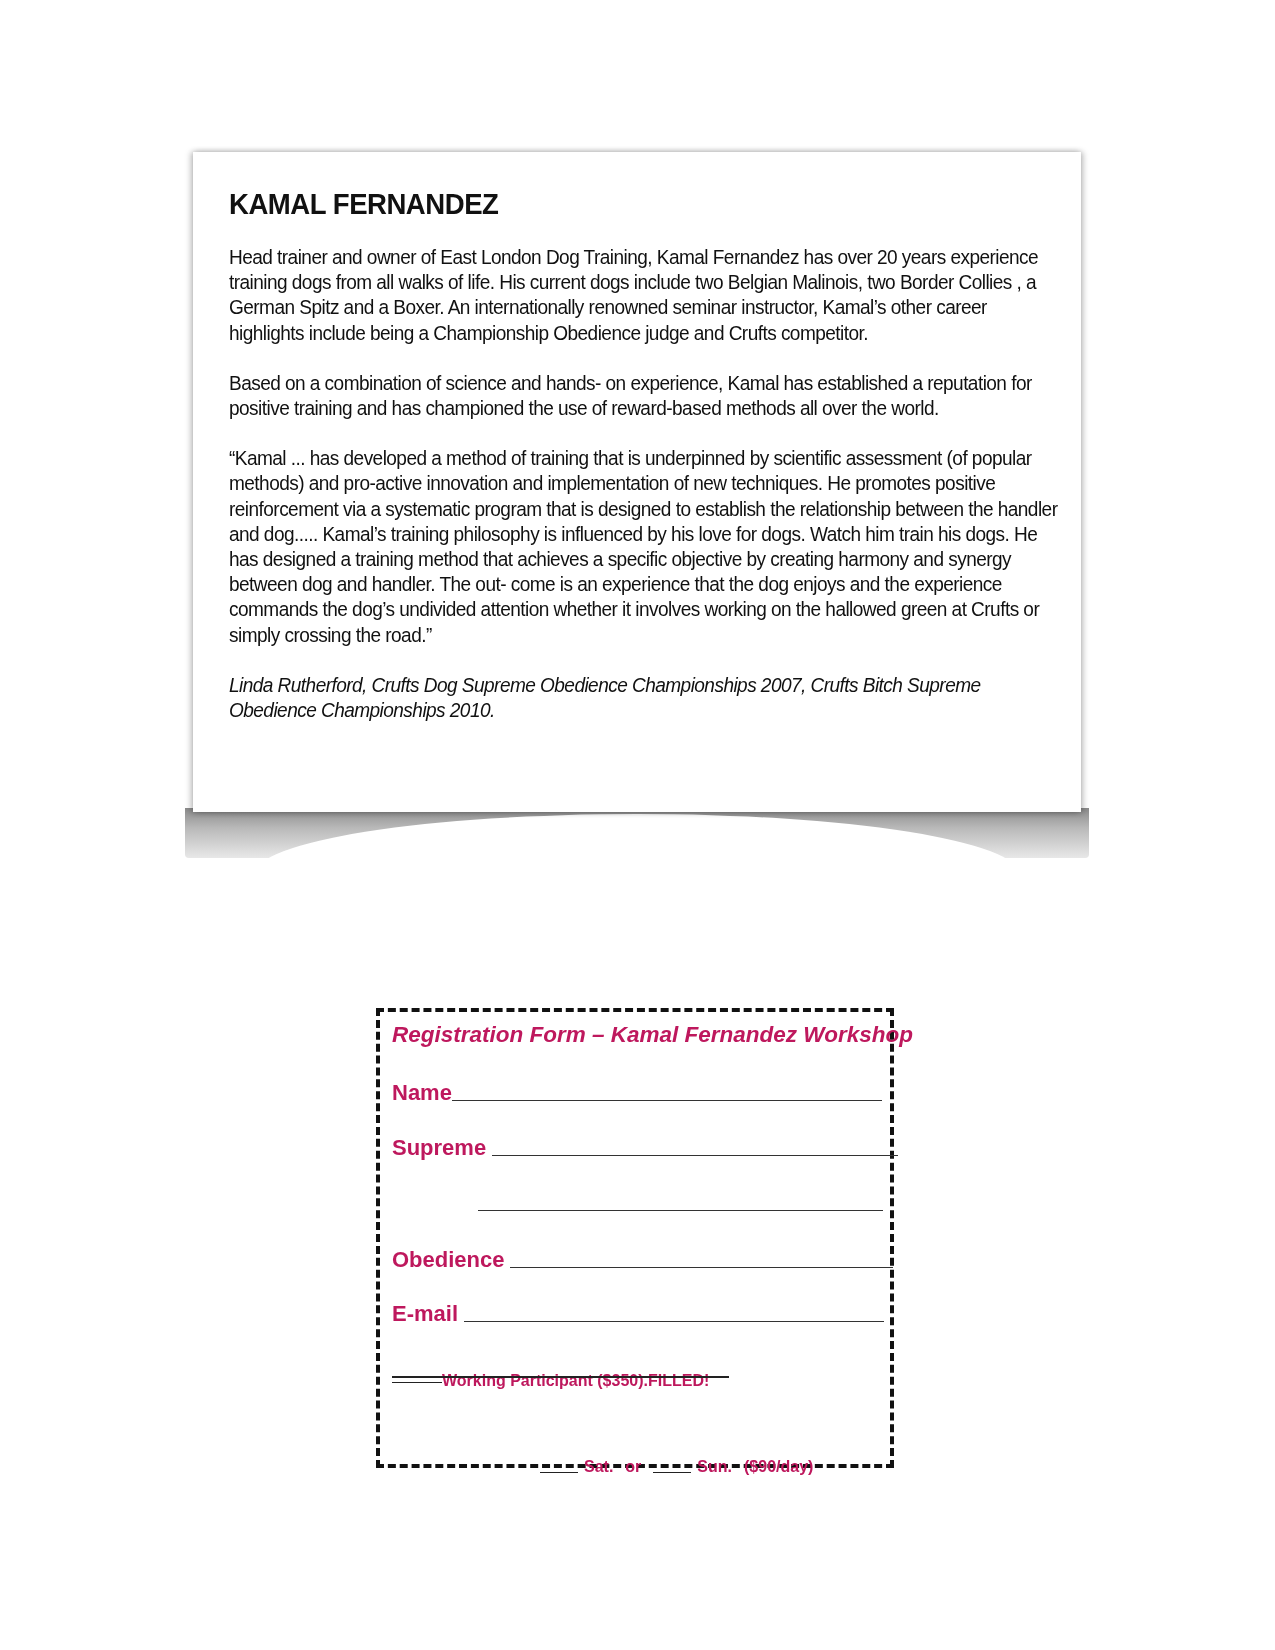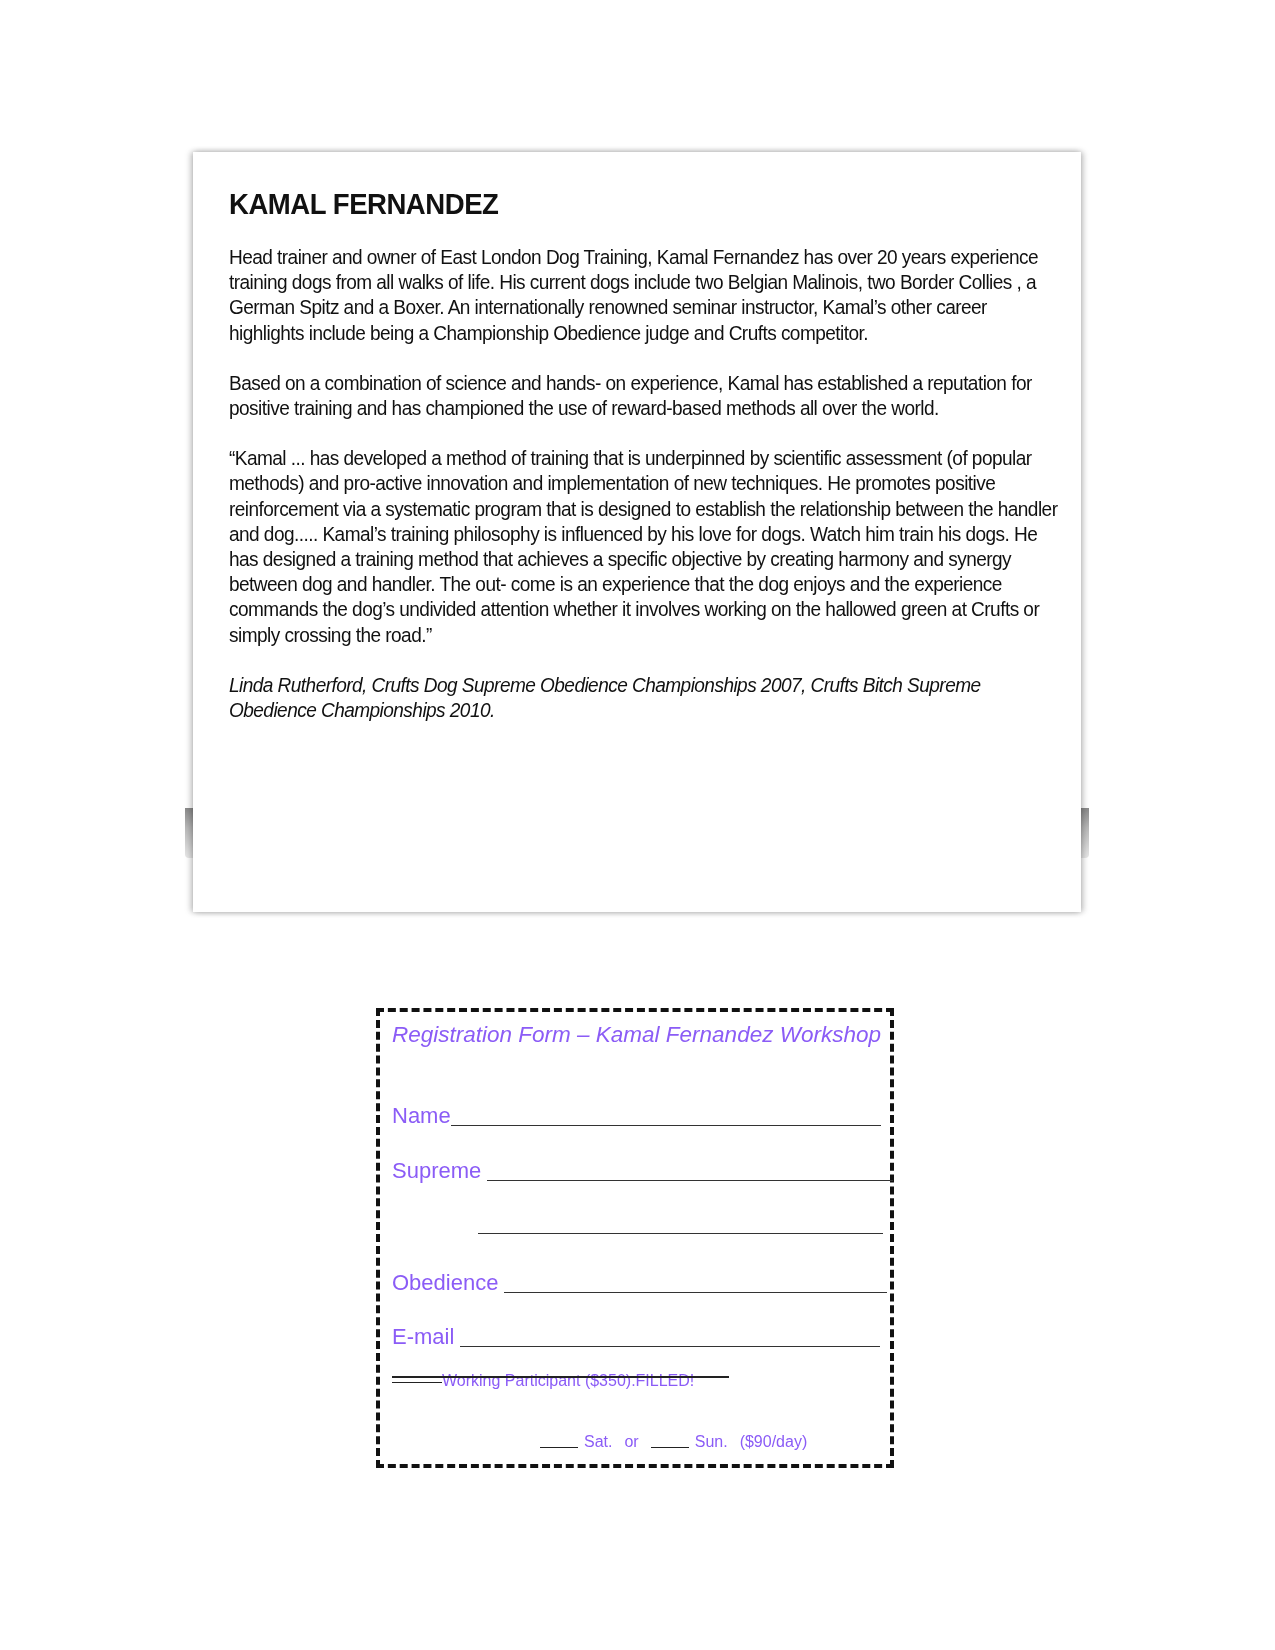--- a/index.html
+++ b/index.html
@@ -15,21 +15,21 @@
       font-family: "Liberation Sans", sans-serif;
       color: #111111;
     }
 
     
     .bio-card {
       position: absolute;
       left: 193px;
       top: 152px;
       width: 888px;
-      height: 760px;
+      height: 660px;
       background: #ffffff;
       box-shadow: 0 0 6px rgba(0,0,0,0.18), -3px 0 6px rgba(0,0,0,0.15), 3px 0 6px rgba(0,0,0,0.15);
       z-index: 2;
     }
     .bio-shadow {
       position: absolute;
       left: 185px;
       top: 808px;
       width: 904px;
       height: 50px;
@@ -82,37 +82,37 @@
     
     .reg-form {
       position: absolute;
       left: 376px;
       top: 1008px;
       width: 518px;
       height: 460px;
       border: 4px dashed #111111;
       box-sizing: border-box;
       font-size: 22px;
-      color: #8b5cf6;
+      color: #be185d;
+      font-weight: bold;
     }
     .reg-title {
       position: absolute;
       left: 12px;
       top: 10px;
       font-style: italic;
       white-space: nowrap;
       font-size: 22.5px;
     }
     .field-row {
       position: absolute;
       left: 12px;
       display: flex;
-      align-items: flex-end;
+      align-items: center;
       white-space: nowrap;
-      margin-top: 23px;
     }
     .field-label {
       display: inline-block;
     }
     .field-line {
       display: inline-block;
       border-bottom: 1.6px solid #333333;
       height: 18px;
       margin-bottom: 3px;
     }
@@ -149,21 +149,21 @@
     }
     .row-working .strike-line {
       position: absolute;
       left: 0;
       top: 12px;
       width: 337px;
       height: 1.6px;
       background: #222222;
     }
     .row-auditor { top: 383px; }
-    .row-days { top: 417px; left: 160px; }
+    .row-days { top: 442px; left: 160px; }
     .gap-s { display: inline-block; width: 12px; }
     .gap-m { display: inline-block; width: 16px; }
   </style>
 </head>
 <body>
 
 <div class="bio-shadow"></div>
 <section class="bio-card">
   <h1 class="bio-name">KAMAL FERNANDEZ</h1>
   <div class="bio-body">

